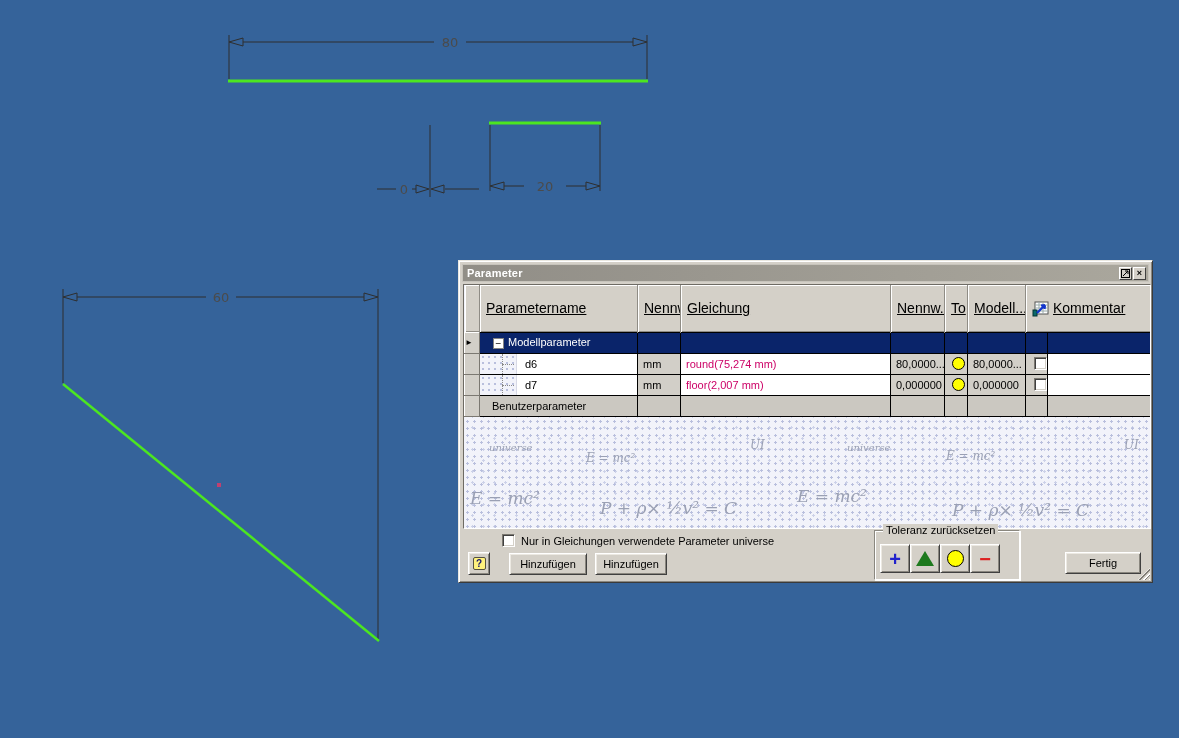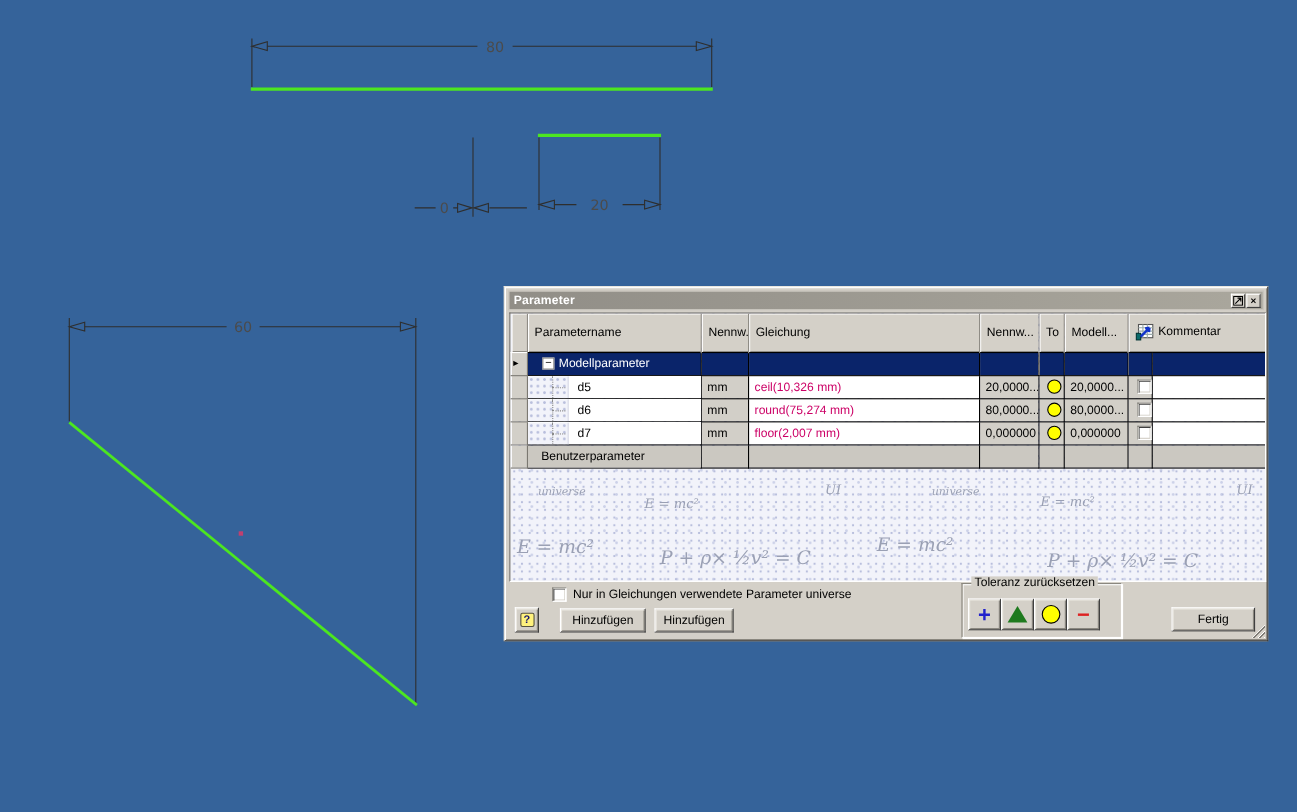--- a/index.html
+++ b/index.html
@@ -38,22 +38,22 @@
     background-image: radial-gradient(#b9bfdd 1px, transparent 1.4px),
                       radial-gradient(#ccd1e8 1px, transparent 1.4px);
     background-size:7px 7px, 11px 11px; background-position:0 0, 3px 5px;
     overflow:hidden; }
 
   table.ptable { border-collapse:collapse; table-layout:fixed; width:686px; }
   table.ptable td, table.ptable th { overflow:hidden; white-space:nowrap; height:21px;
     font-weight:normal; text-align:left; vertical-align:middle; }
 
   
-  tr.hrow th { height:35px; background:#D4D0C8; border-right:1px solid #8f8c85;
-    box-shadow: inset 1px 1px 0 #fff, inset 0 -1px 0 #8f8c85; padding-left:6px; font-size:11px; }
+  tr.hrow th { height:47px; background:#D4D0C8; border-right:1px solid #8f8c85;
+    box-shadow: inset 1px 1px 0 #fff, inset 0 -1px 0 #8f8c85; padding-left:6px; font-size:14px;text-decoration:underline; }
   tr.hrow th.selcol { border-right:1px solid #8f8c85; }
 
   
   td.selcol { background:#D2CFC8; border:1px solid; border-color:#fff #7b7871 #7b7871 #fff;
     text-align:center; font-size:8px; color:#000; padding:0; }
 
   
   td.gcell { border:1px solid #000; padding:0 5px; font-size:11px; background:#fff; }
   td.gray  { background:#D2CFC8; }
   td.eq    { color:#CC0066; }
@@ -220,34 +220,20 @@
           <td class="gcell"></td>
           <td class="gcell"></td>
           <td class="gcell"></td>
           <td class="gcell"></td>
           <td class="gcell"></td>
           <td class="gcell"></td>
           <td class="gcell"></td>
         </tr>
 
 
-        <tr>
-          <td class="selcol"></td>
-          <td class="gcell namecell">
-                <span class="treezone"></span>
-                <span class="nametext">d5</span>
-              </td>
-          <td class="gcell gray">mm</td>
-          <td class="gcell eq">ceil(10,326 mm)</td>
-          <td class="gcell gray">20,0000...</td>
-          <td class="gcell gray"><span class="tolcircle"></span></td>
-          <td class="gcell gray">20,0000...</td>
-          <td class="gcell gray"><span class="cellcheck"></span></td>
-          <td class="gcell"></td>
-        </tr>
 
         <tr>
           <td class="selcol"></td>
           <td class="gcell namecell">
                 <span class="treezone"></span>
                 <span class="nametext">d6</span>
               </td>
           <td class="gcell gray">mm</td>
           <td class="gcell eq">round(75,274 mm)</td>
           <td class="gcell gray">80,0000...</td>

